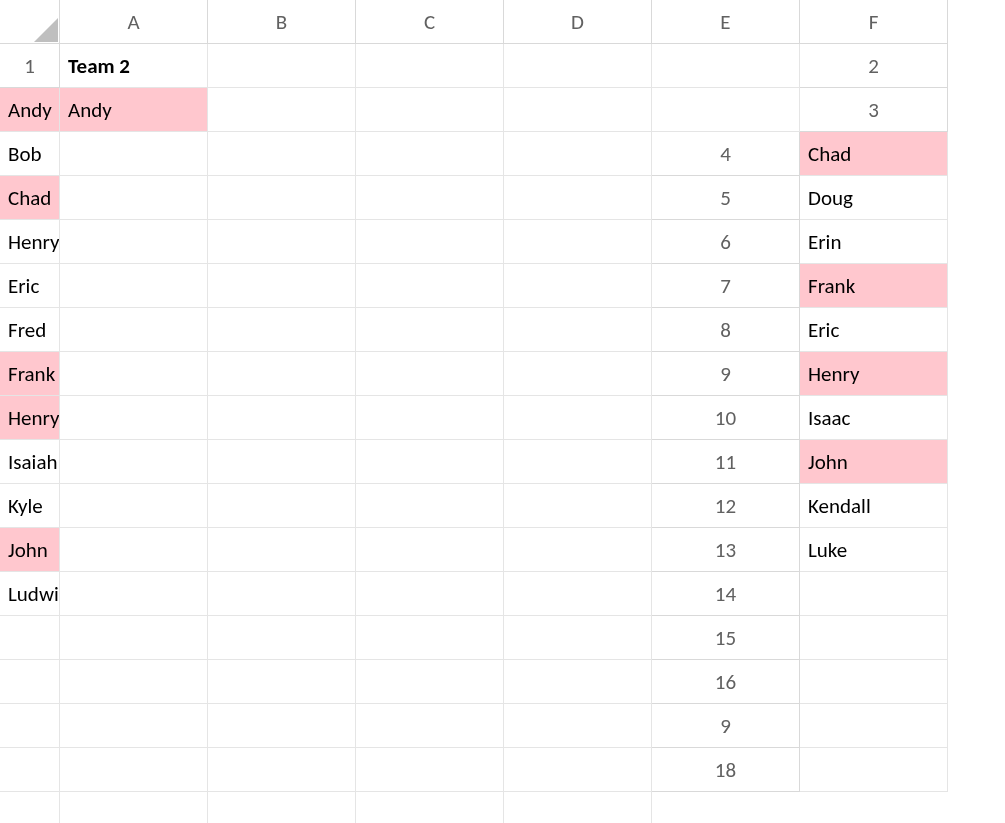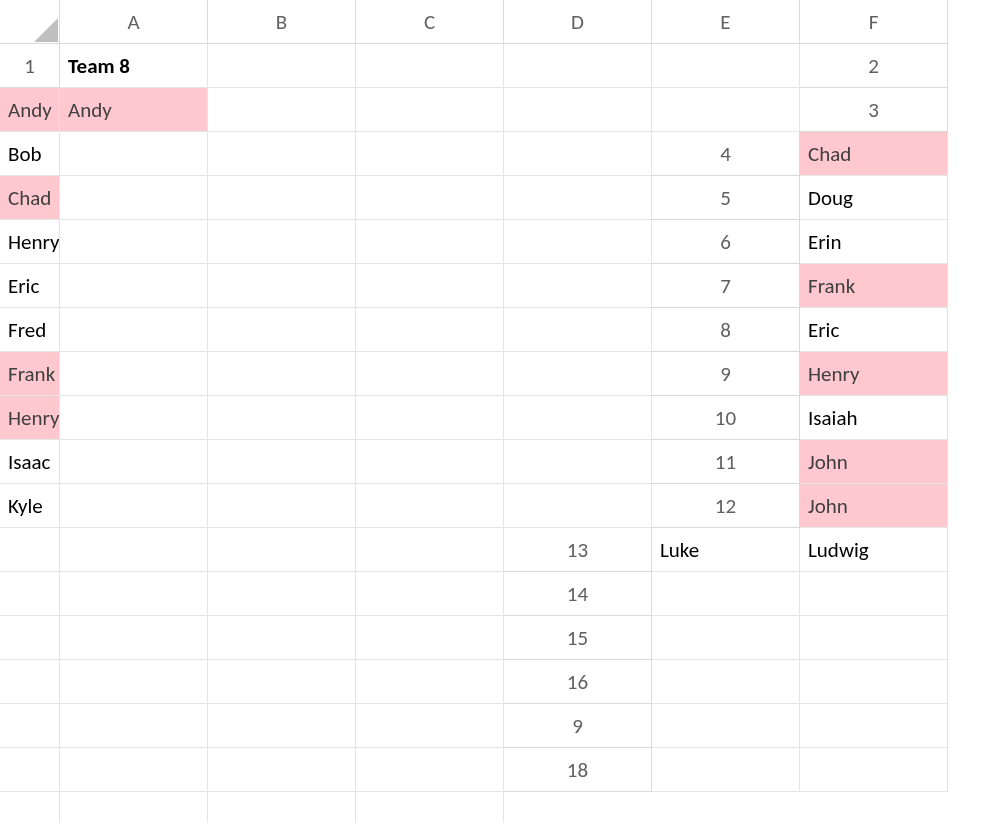--- a/index.html
+++ b/index.html
@@ -48,36 +48,36 @@
       display: flex;
       align-items: center;
       padding: 0 8px;
       white-space: nowrap;
       overflow: hidden;
       color: #000;
     }
     .bold { font-weight: 700; }
     .dup {
       background: #ffc7ce;
-      color: #404040;
+      color: #000000;
     }
   </style>
 </head>
 <body>
 
 <div class="sheet" id="sheet">
     <div class="corner"></div>
     <div class="hdr">A</div>
     <div class="hdr">B</div>
     <div class="hdr">C</div>
     <div class="hdr">D</div>
     <div class="hdr">E</div>
     <div class="hdr">F</div>
     <div class="rowhdr">1</div>
-    <div class="cell bold">Team 8</div>
+    <div class="cell bold">Team 2</div>
     <div class="cell"></div>
     <div class="cell"></div>
     <div class="cell"></div>
     <div class="cell"></div>
     <div class="rowhdr">2</div>
     <div class="cell dup">Andy</div>
     <div class="cell dup">Andy</div>
     <div class="cell"></div>
     <div class="cell"></div>
     <div class="cell"></div>
@@ -124,34 +124,35 @@
     <div class="cell"></div>
     <div class="cell"></div>
     <div class="rowhdr">9</div>
     <div class="cell dup">Henry</div>
     <div class="cell dup">Henry</div>
     <div class="cell"></div>
     <div class="cell"></div>
     <div class="cell"></div>
     <div class="cell"></div>
     <div class="rowhdr">10</div>
+    <div class="cell">Isaac</div>
     <div class="cell">Isaiah</div>
-    <div class="cell">Isaac</div>
     <div class="cell"></div>
     <div class="cell"></div>
     <div class="cell"></div>
     <div class="cell"></div>
     <div class="rowhdr">11</div>
     <div class="cell dup">John</div>
     <div class="cell">Kyle</div>
     <div class="cell"></div>
     <div class="cell"></div>
     <div class="cell"></div>
     <div class="cell"></div>
     <div class="rowhdr">12</div>
+    <div class="cell">Kendall</div>
     <div class="cell dup">John</div>
     <div class="cell"></div>
     <div class="cell"></div>
     <div class="cell"></div>
     <div class="cell"></div>
     <div class="rowhdr">13</div>
     <div class="cell">Luke</div>
     <div class="cell">Ludwig</div>
     <div class="cell"></div>
     <div class="cell"></div>

